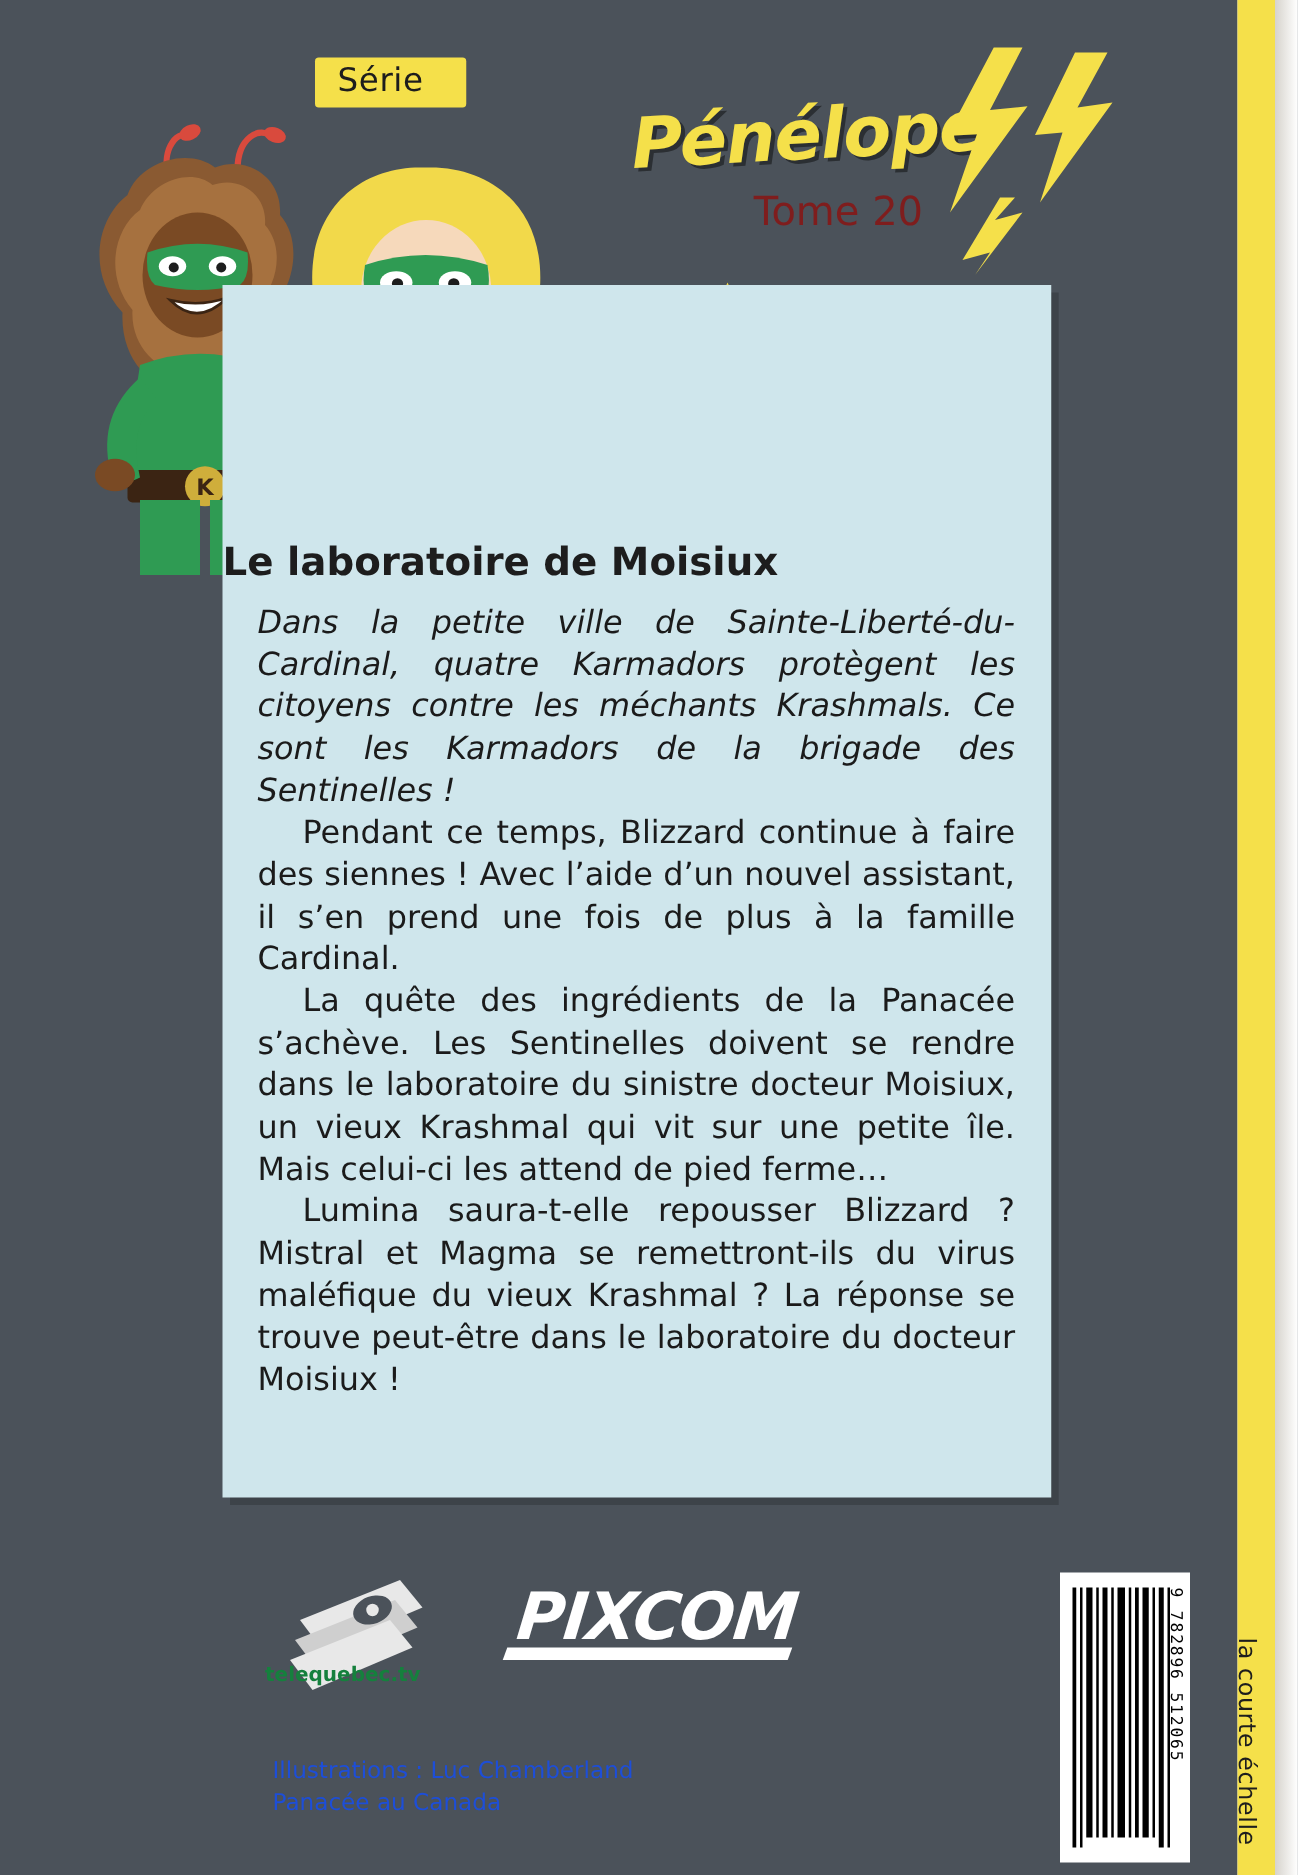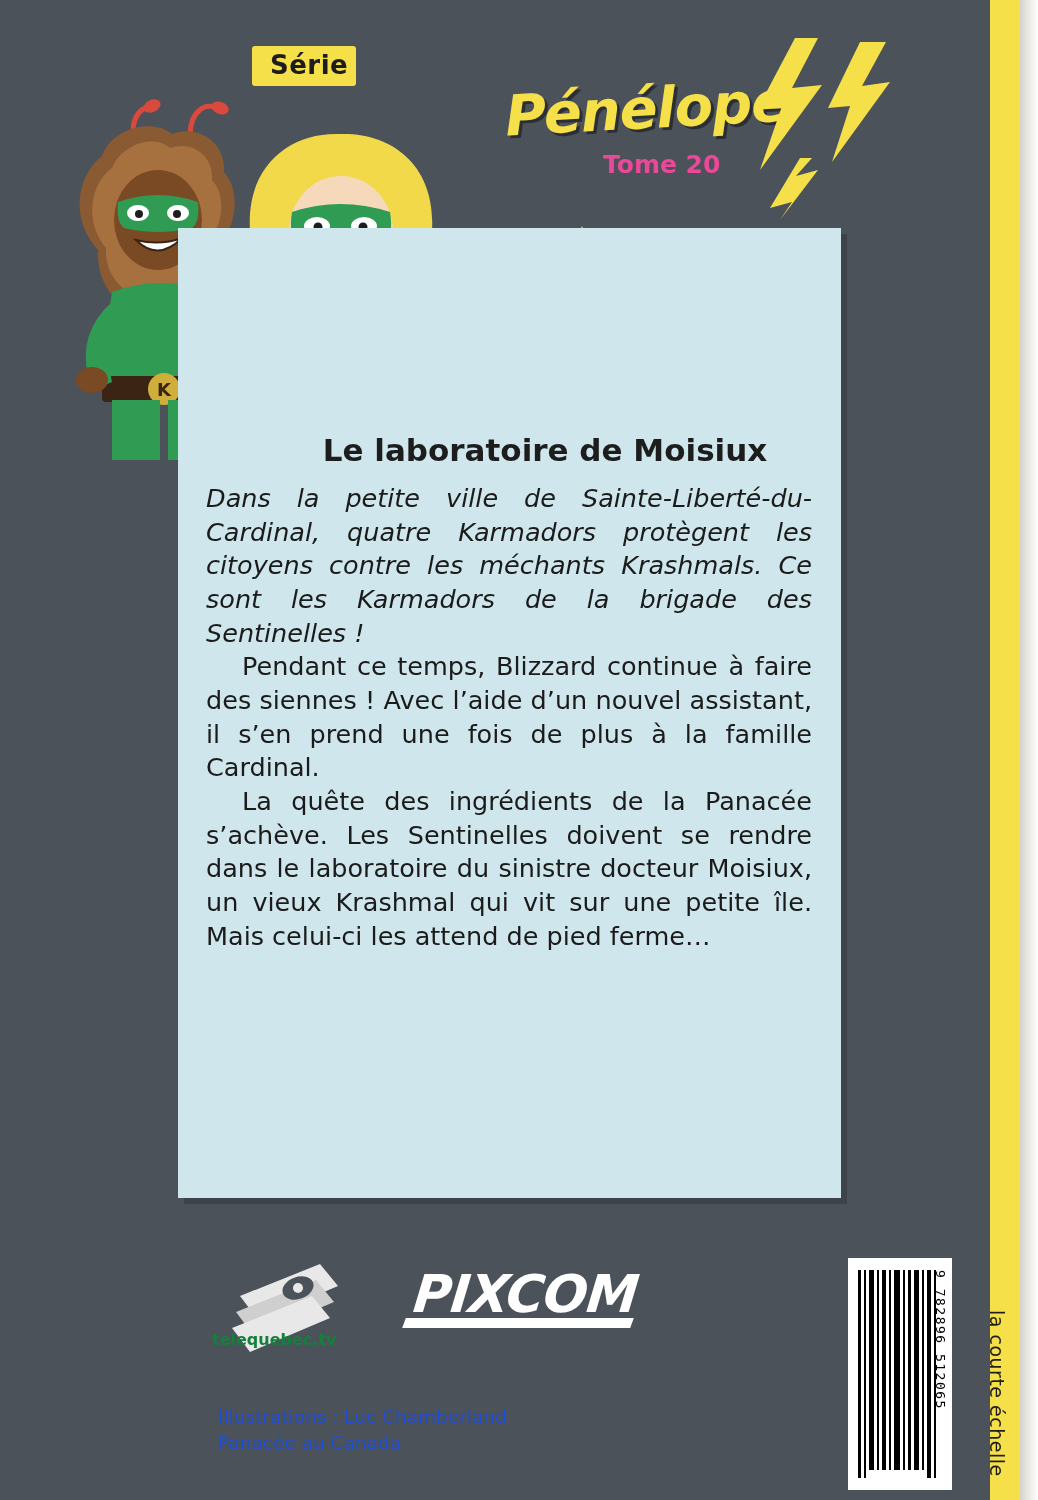--- a/index.html
+++ b/index.html
@@ -33,23 +33,23 @@
     left: 1020px; top: 0;
     width: 18px; height: 1500px;
     background: linear-gradient(to right,#d6d3cc,#ffffff);
   }
   
   .serie-badge {
     position: absolute;
     left: 252px; top: 46px;
     background: #f5e04a;
     color: #1d1d1d;
-    font-weight: bold;
+    font-weight: normal;
     font-size: 26px;
-    padding: 4px 8px 6px 18px;
+    padding: 4px 34px 6px 18px;
     border-radius: 3px;
     letter-spacing: .5px;
   }
   .serie-sub {
     position: absolute;
     left: 252px; top: 96px;
     color: #ffffff;
     font-weight: bold;
     font-size: 28px;
   }
@@ -60,43 +60,43 @@
     font-weight: bold;
     font-size: 56px;
     font-style: italic;
     letter-spacing: -1px;
     text-shadow: 3px 3px 0 #2b2f33;
     transform: rotate(-3deg);
   }
   .tome {
     position: absolute;
     left: 603px; top: 150px;
-    color: #ec4899;
-    font-weight: bold;
-    font-size: 25px;
+    color: #7f1d1d;
+    font-weight: normal;
+    font-size: 32px;
   }
   
   .bolts { position: absolute; left: 740px; top: 30px; width: 200px; height: 190px; }
 
   
   .illus { position: absolute; left: 40px; top: 80px; width: 660px; height: 380px; }
 
   
   .panel {
     position: absolute;
     left: 178px; top: 228px;
     width: 663px; height: 970px;
     background: #cfe6ec;
     box-shadow: 6px 6px 0 rgba(0,0,0,.18);
   }
   .panel-title {
     position: absolute;
     left: 178px; top: 432px;
     width: 734px;
-    text-align: center;
+    text-align: left;
     font-size: 31px;
     font-weight: bold;
     color: #1d1d1d;
   }
   .panel-body {
     position: absolute;
     left: 206px; top: 482px;
     width: 606px;
     font-size: 25.5px;
     line-height: 1.32;
@@ -280,20 +280,21 @@
       <path d="M452,258 q-14,-14 -6,-26 q10,14 14,18 Z" fill="#3b2413"></path>
     </g>
   </svg>
 
   <div class="panel"></div>
   <div class="panel-title">Le laboratoire de Moisiux</div>
   <div class="panel-body">
     <p class="intro">Dans la petite ville de Sainte-Liberté-du-Cardinal, quatre Karmadors protègent les citoyens contre les méchants Krashmals. Ce sont les Karmadors de la brigade des Sentinelles !</p>
     <p class="indent">Pendant ce temps, Blizzard continue à faire des siennes ! Avec l’aide d’un nouvel assistant, il s’en prend une fois de plus à la famille Cardinal.</p>
     <p class="indent">La quête des ingrédients de la Panacée s’achève. Les Sentinelles doivent se rendre dans le laboratoire du sinistre docteur Moisiux, un vieux Krashmal qui vit sur une petite île. Mais celui-ci les attend de pied ferme…</p>
+    <p class="indent">Lumina saura-t-elle repousser Blizzard ? Mistral et Magma se remettront-ils du virus maléfique du vieux Krashmal ? La réponse se trouve peut-être dans le laboratoire du docteur Moisiux !</p>
   </div>
 
   <svg class="logos" viewBox="0 0 430 120">
     <polygon points="30,56 110,24 128,46 48,80" fill="#e8e8e8"></polygon>
     <polygon points="26,72 106,40 124,62 44,96" fill="#cfcfcf"></polygon>
     <polygon points="22,88 102,56 120,78 40,112" fill="#e8e8e8"></polygon>
     <ellipse cx="88" cy="48" rx="16" ry="11" fill="#4b525a" transform="rotate(-20 88 48)"></ellipse>
     <circle cx="88" cy="48" r="5" fill="#e8e8e8"></circle>
   </svg>
   <div class="telequebec-label">telequebec.tv</div>

